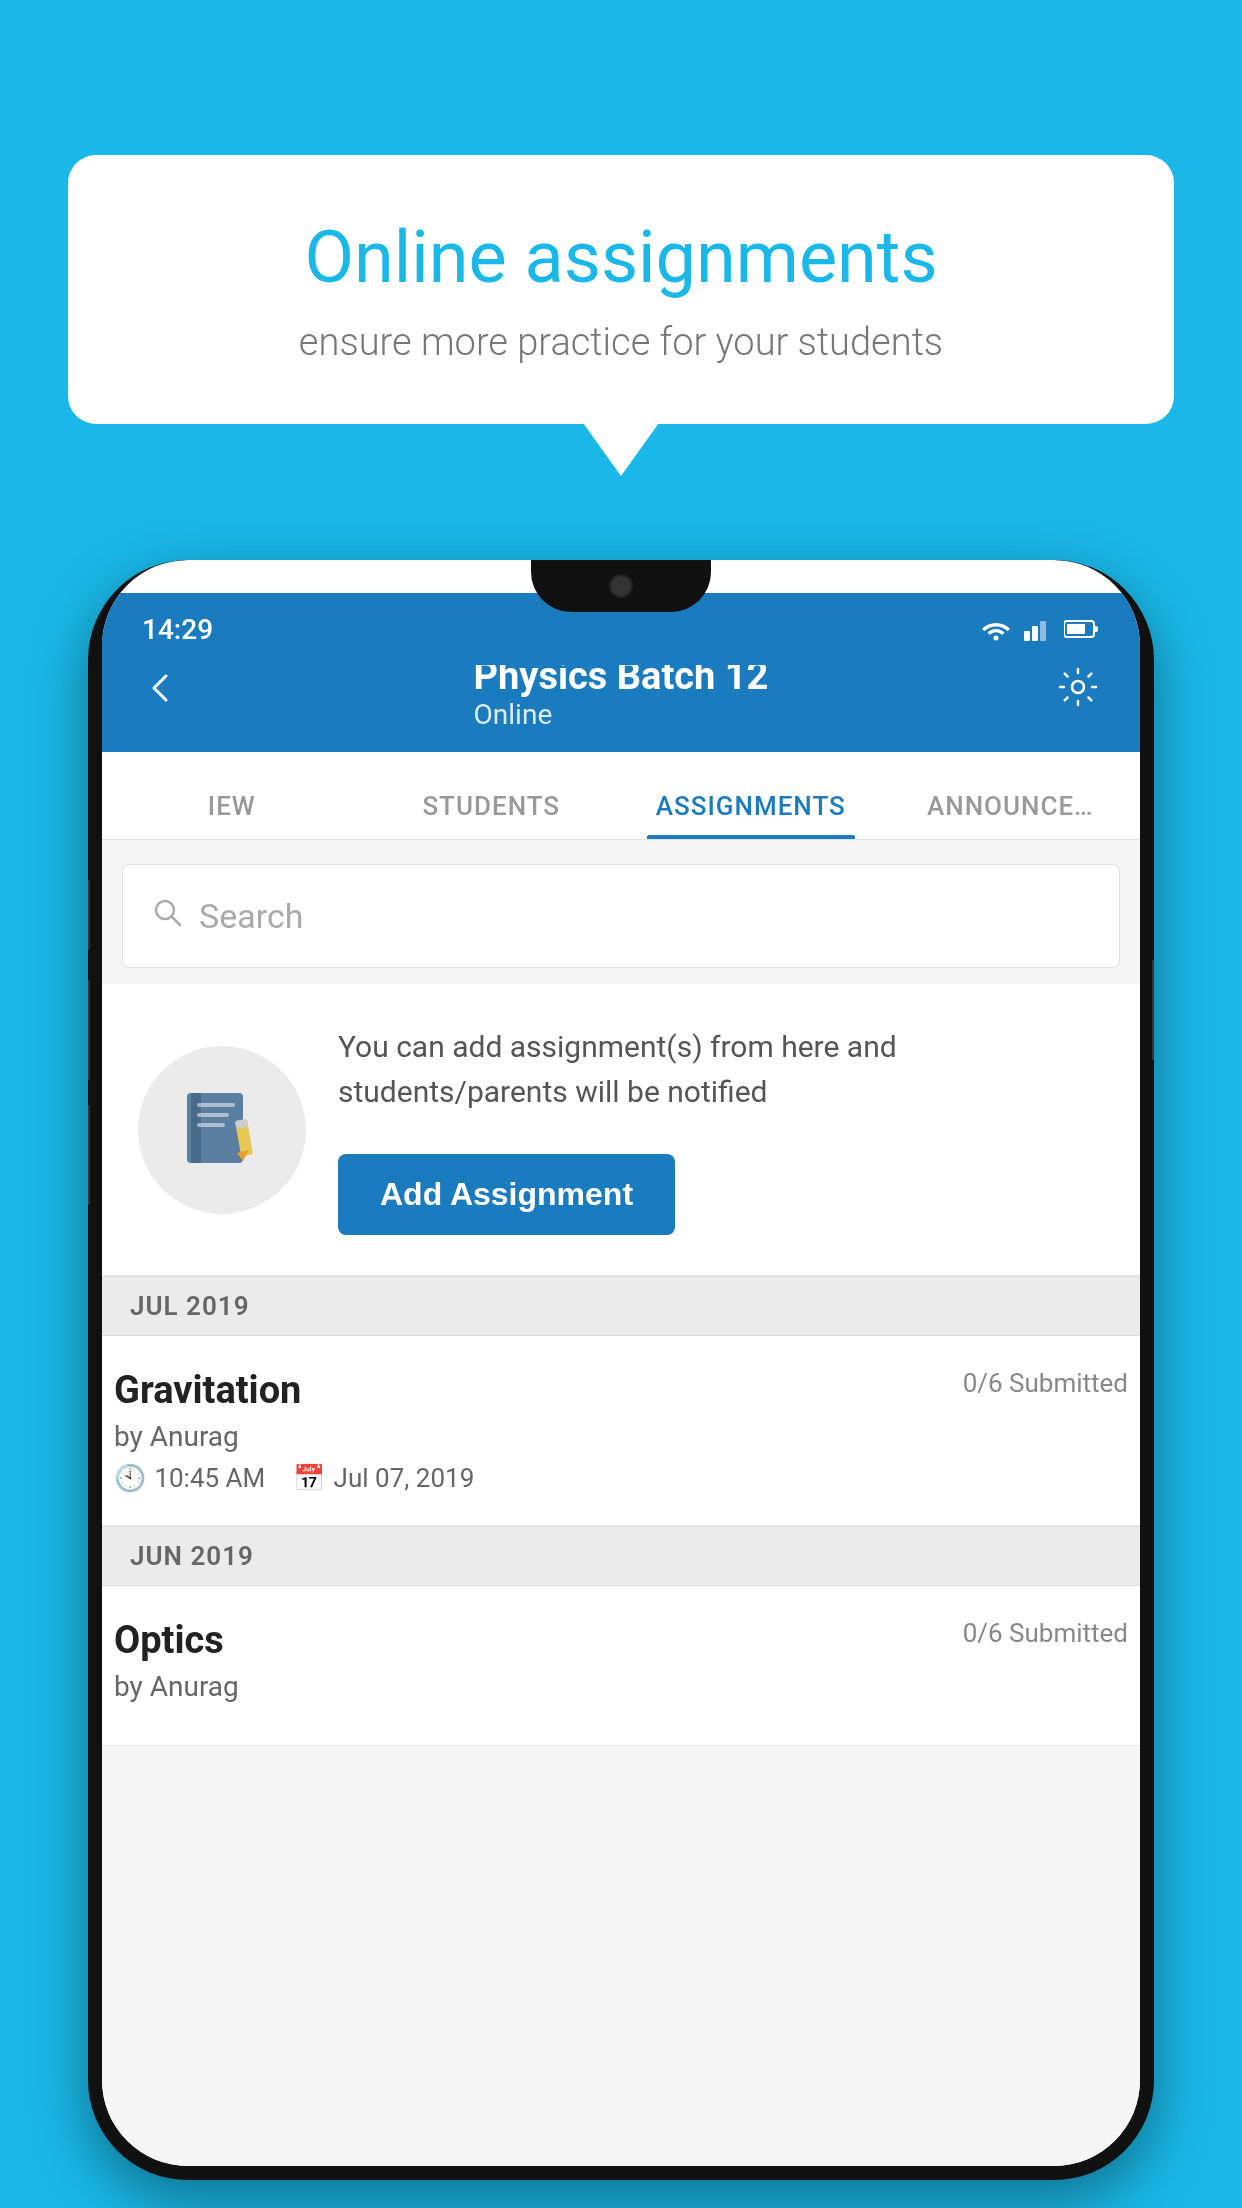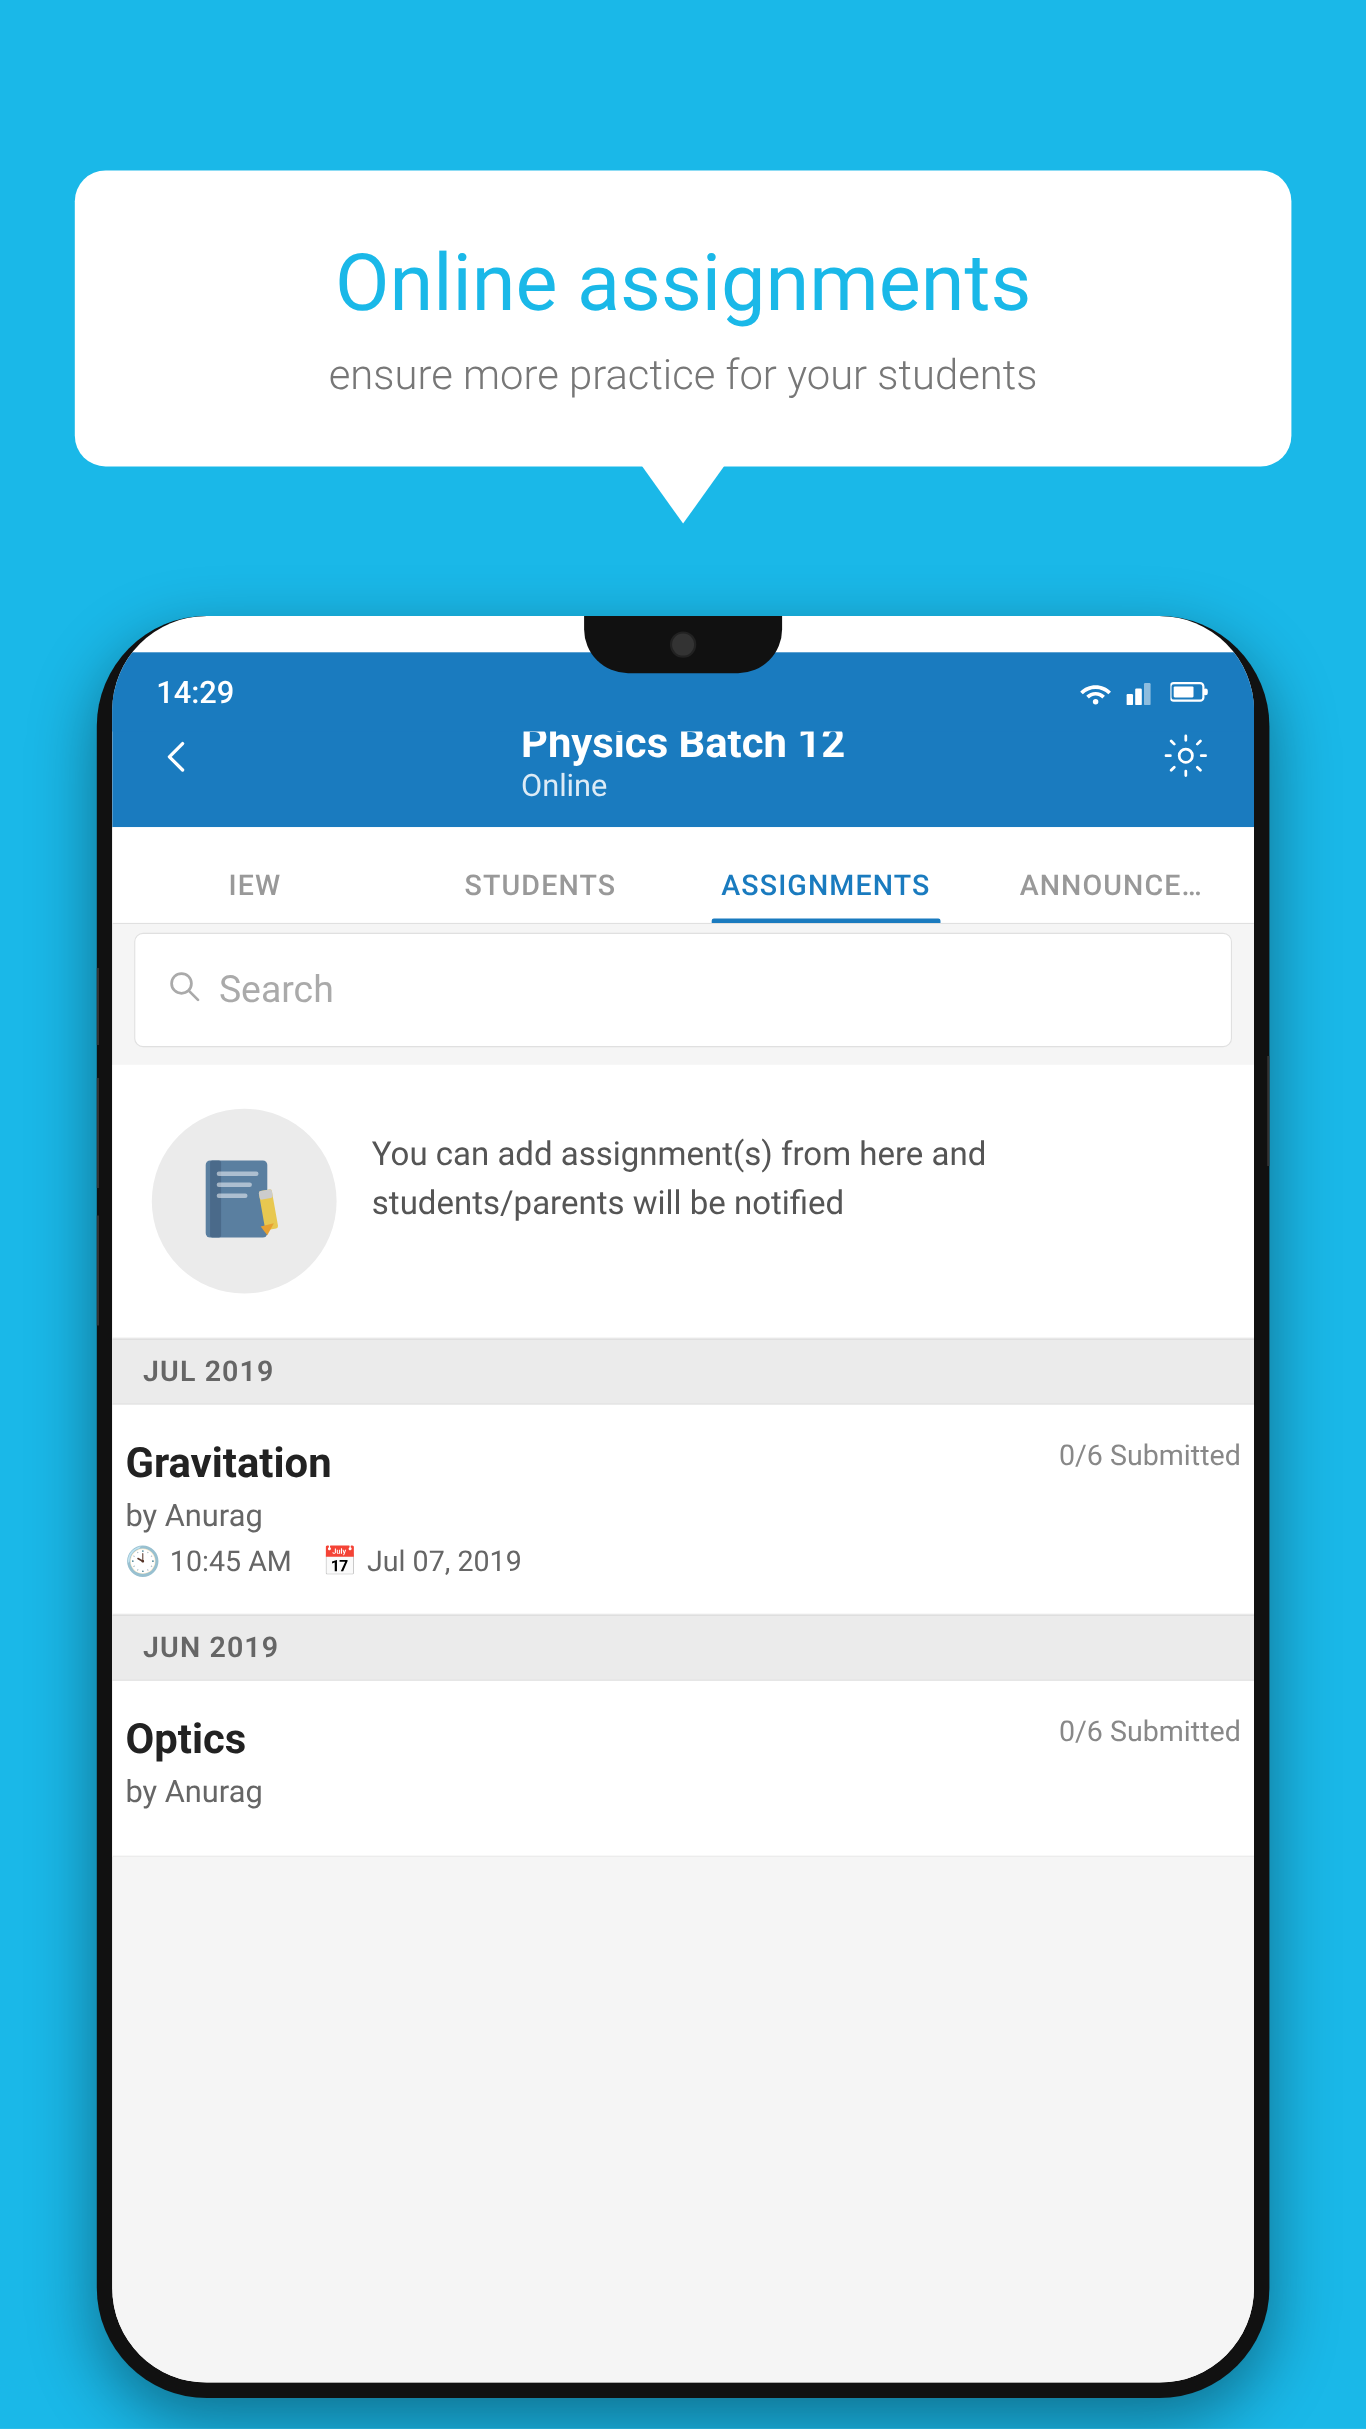--- a/index.html
+++ b/index.html
@@ -195,21 +195,21 @@
       top: 280px;
       left: 0;
       width: 100%;
       bottom: 0;
       background: #f5f5f5;
       overflow: hidden;
     }
 
     
     .search-bar {
-      margin: 8px 20px 16px;
+      margin: 24px 20px 16px;
       background: white;
       border-radius: 8px;
       display: flex;
       align-items: center;
       padding: 30px 28px;
       border: 1px solid #e0e0e0;
     }
     .search-icon-wrap {
       color: #aaa;
       font-size: 36px;
@@ -469,20 +469,21 @@
               <rect x="20" y="28" width="32" height="4" rx="2" fill="white" opacity="0.5"></rect>
               <rect x="20" y="38" width="28" height="4" rx="2" fill="white" opacity="0.5"></rect>
 
               <rect x="58" y="36" width="12" height="36" rx="2" transform="rotate(-10 58 36)" fill="#e8c850"></rect>
               <polygon points="60,68 72,65 66,76" fill="#e8a030"></polygon>
               <rect x="58" y="36" width="12" height="8" rx="2" transform="rotate(-10 58 36)" fill="#ccc"></rect>
             </svg>
           </div>
           <div class="promo-text-block">
             <div class="promo-text">You can add assignment(s) from here and students/parents will be notified</div>
+            <button class="add-assignment-btn">Add Assignment</button>
           </div>
         </div>
 
         <div class="section-header">JUL 2019</div>
 
         <div class="assignment-item">
           <div class="assignment-top-row">
             <span class="assignment-title">Gravitation</span>
             <span class="assignment-submitted">0/6 Submitted</span>
           </div>

